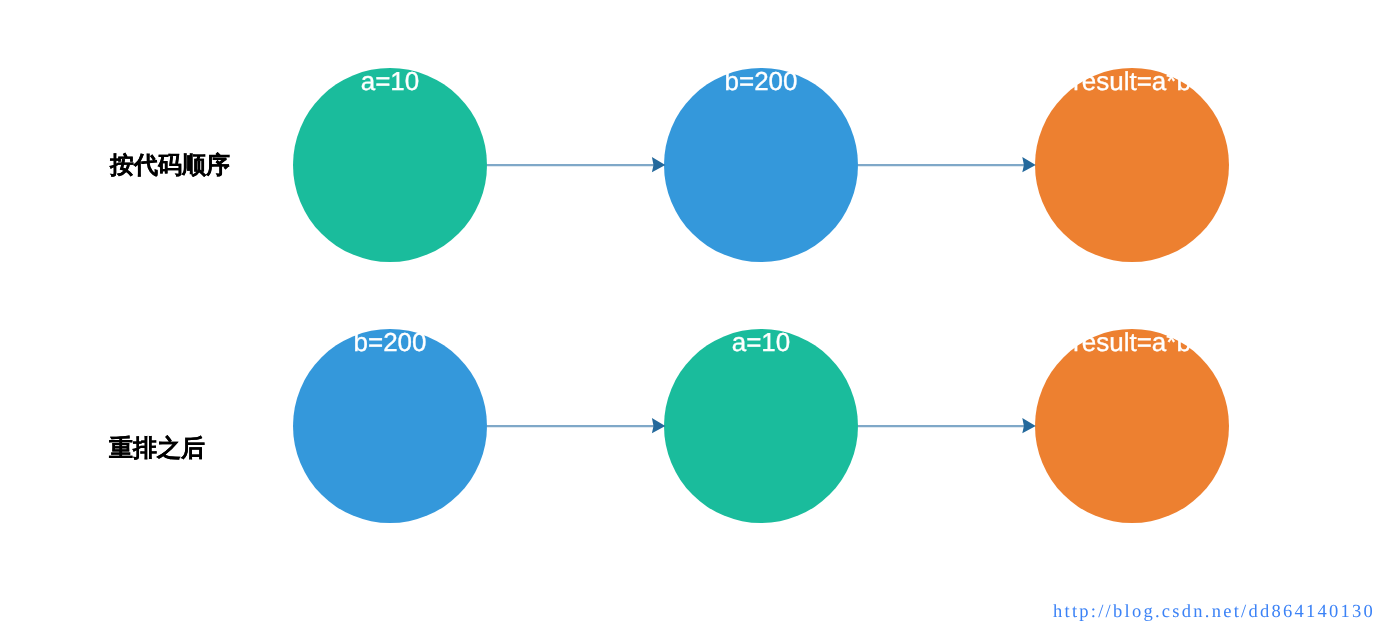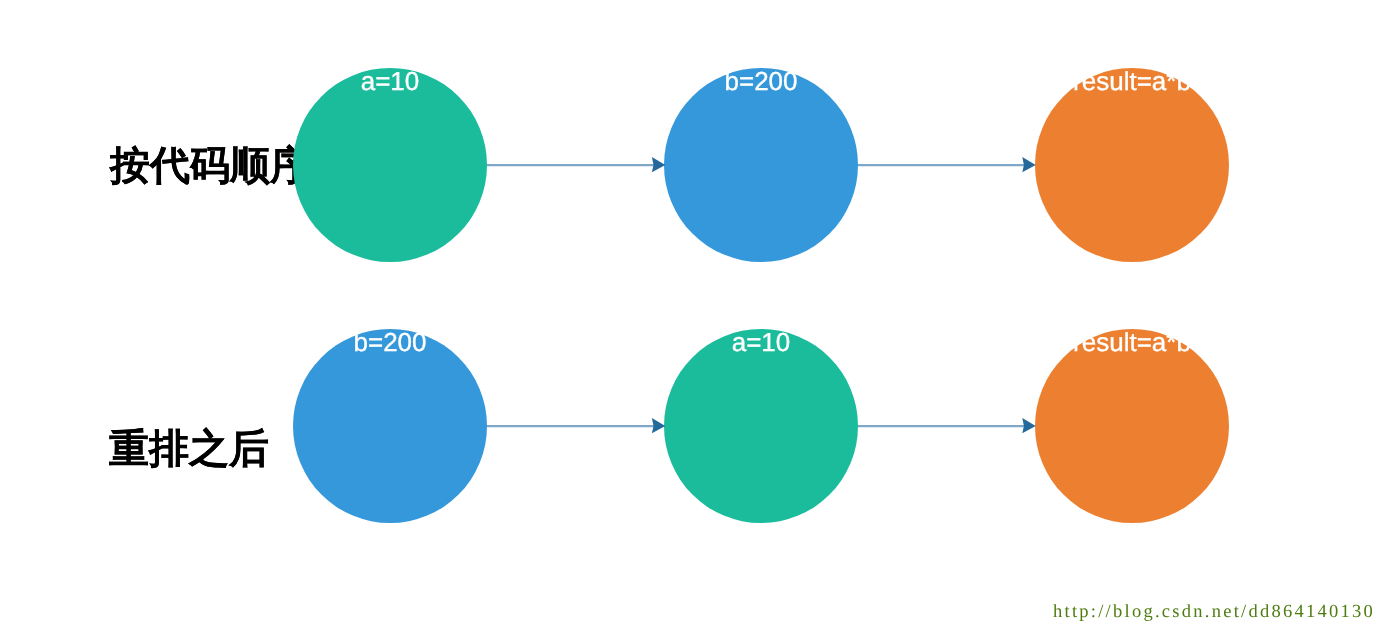--- a/index.html
+++ b/index.html
@@ -28,21 +28,21 @@
 
   
   .row-label {
     position: absolute;
     font-family: "Liberation Sans", sans-serif;
     font-weight: 600;
     -webkit-text-stroke: 0.2px #000000;
     color: #000000;
     white-space: nowrap;
     letter-spacing: 0px;
-    font-size: 40px;
+    font-size: 24px;
     line-height: 32px;
   }
   #label-0 { left: 110px; top: 150px; }
   #label-1 { left: 109px; top: 433px; text-align: right; }
 
   
   .node {
     position: absolute;
     border-radius: 50%;
     display: flex;
@@ -123,14 +123,14 @@
     <g>
       <line x1="487" y1="426.1" x2="654" y2="426.1" stroke-width="2.2" stroke="#7fa8c8"></line>
       <path d="M 665.3 425.9 L 651.9 418.0 L 653.5 425.9 L 651.9 433.2 Z" fill="#24699c"></path>
     </g>
     <g>
       <line x1="858" y1="426.1" x2="1024" y2="426.1" stroke-width="2.2" stroke="#7fa8c8"></line>
       <path d="M 1035.7 425.9 L 1022.3 418.0 L 1023.9 425.9 L 1022.3 433.2 Z" fill="#24699c"></path>
     </g>
   </svg>
 
-  <div id="watermark" style="color: #4d7c0f;">http://blog.csdn.net/dd864140130</div>
+  <div id="watermark" style="color: #3b82f6;">http://blog.csdn.net/dd864140130</div>
 </div>
 
 </body></html>

